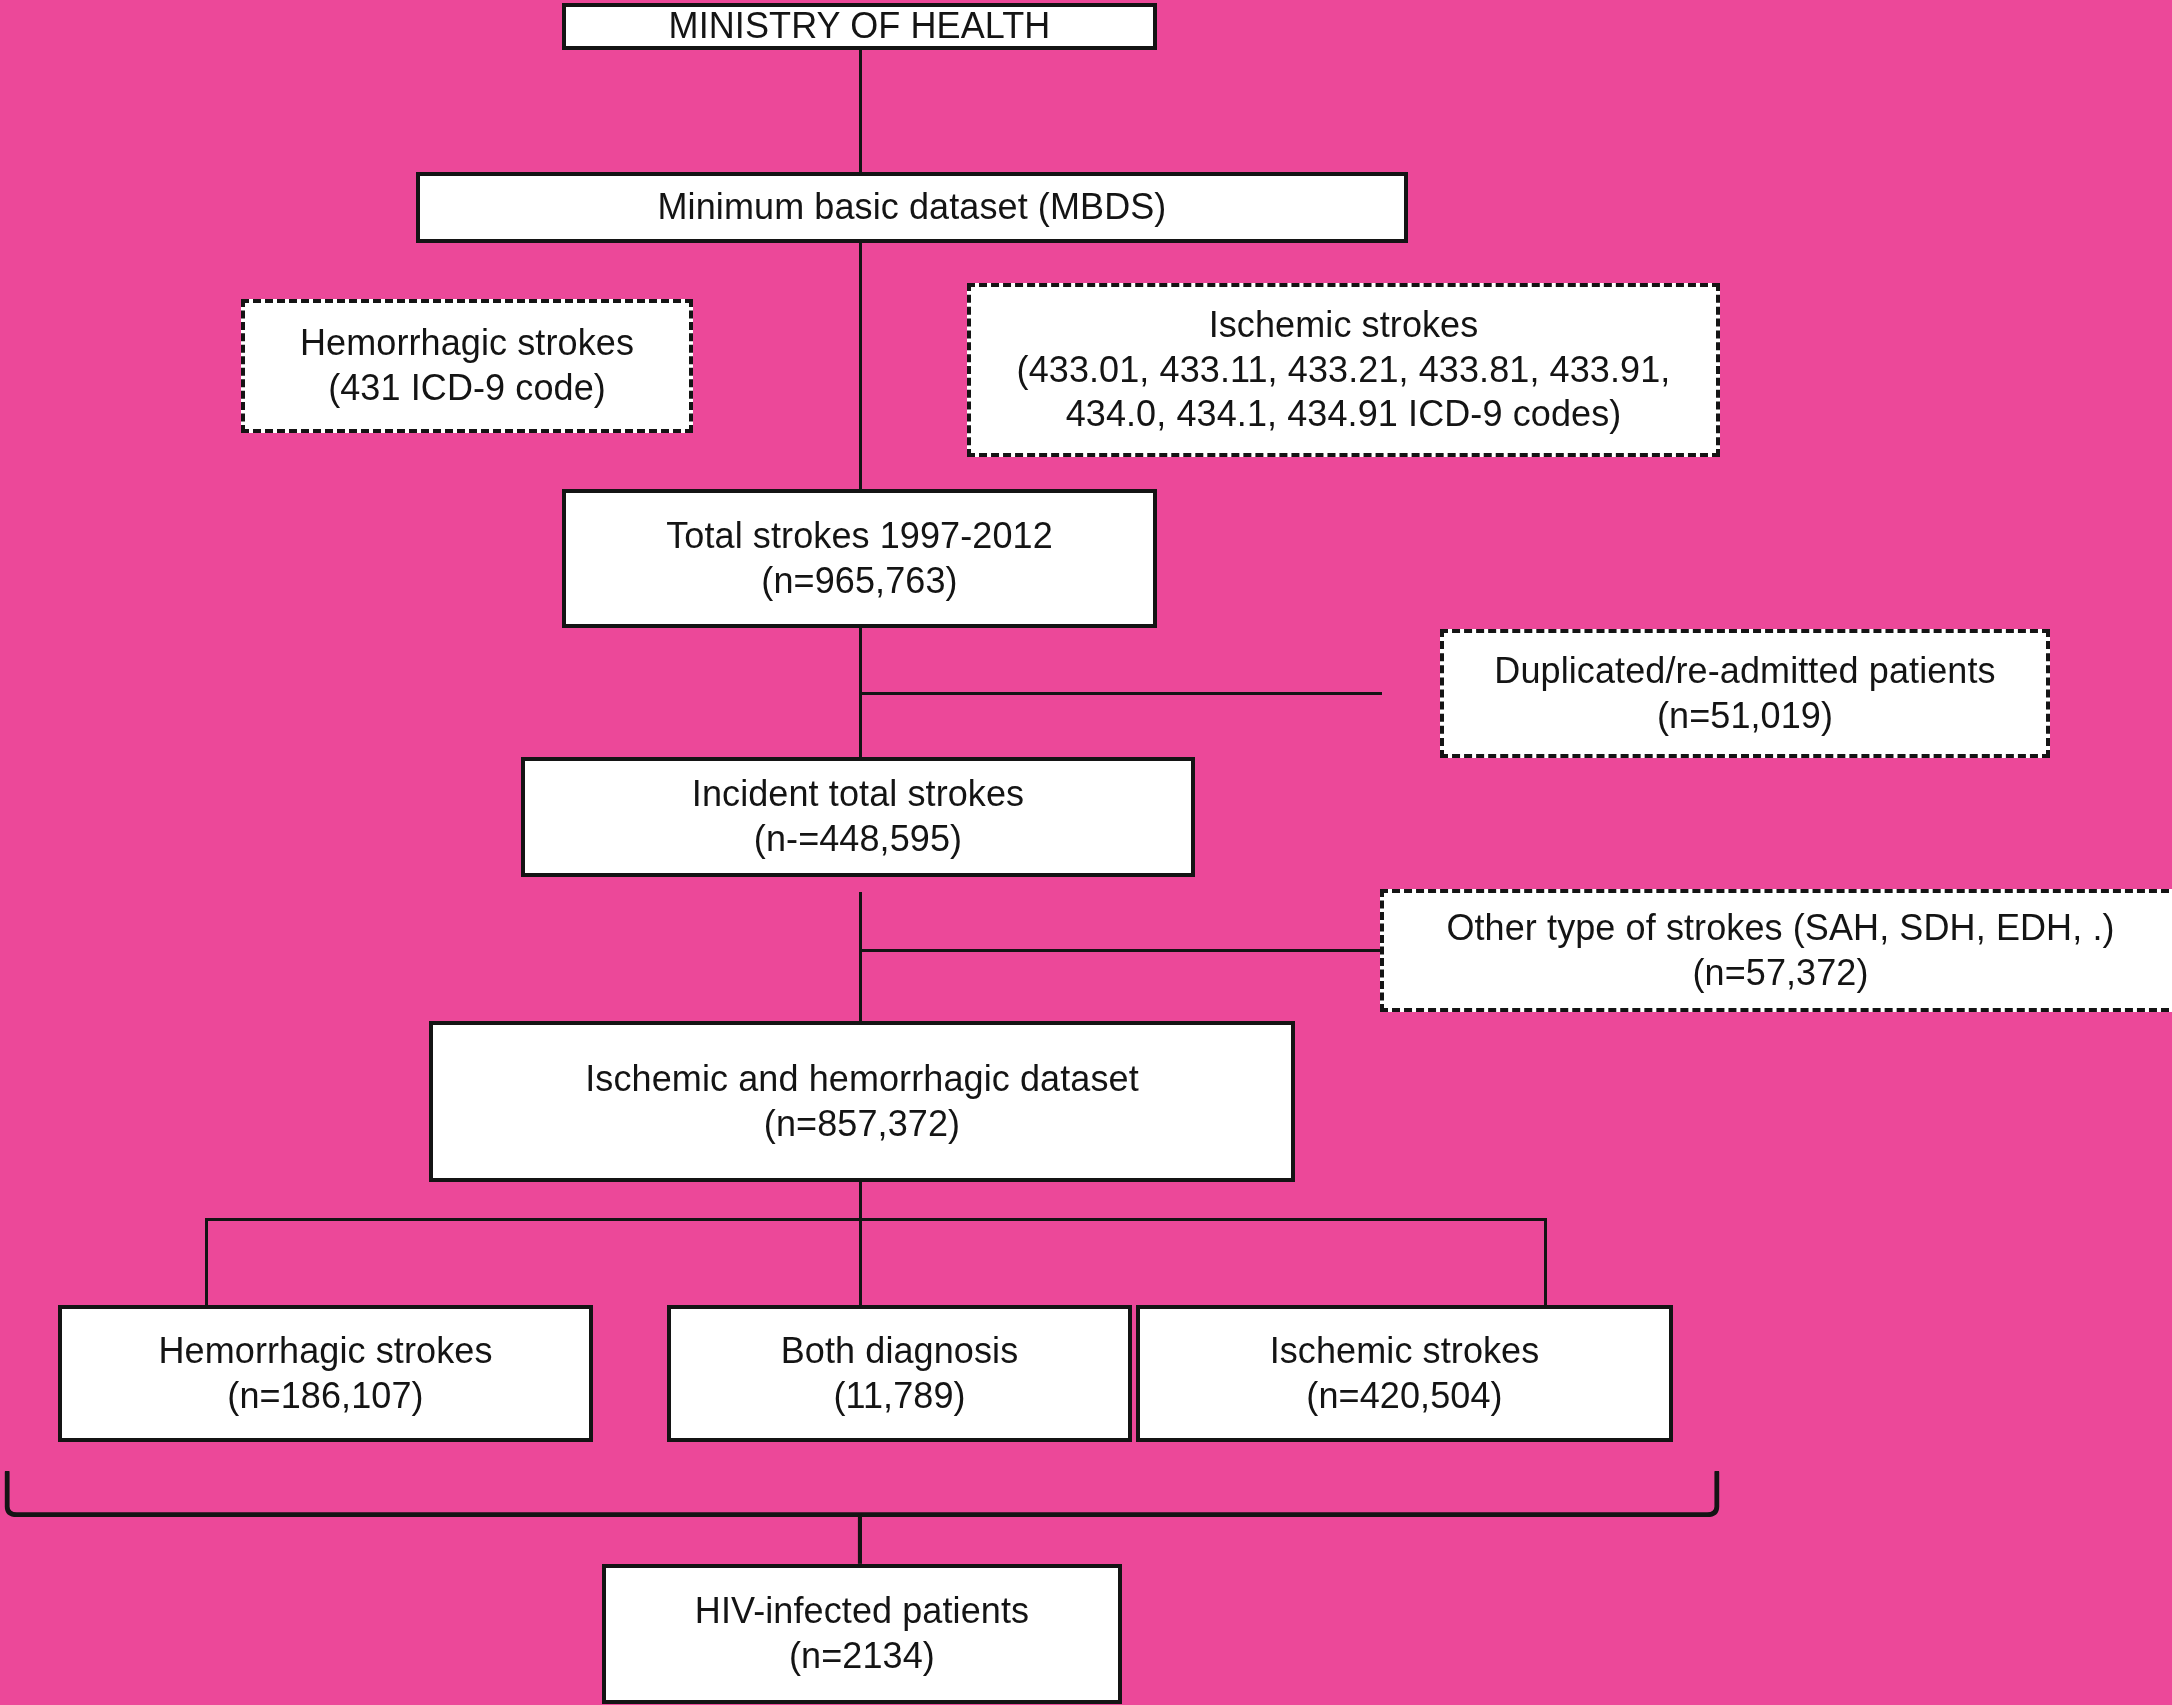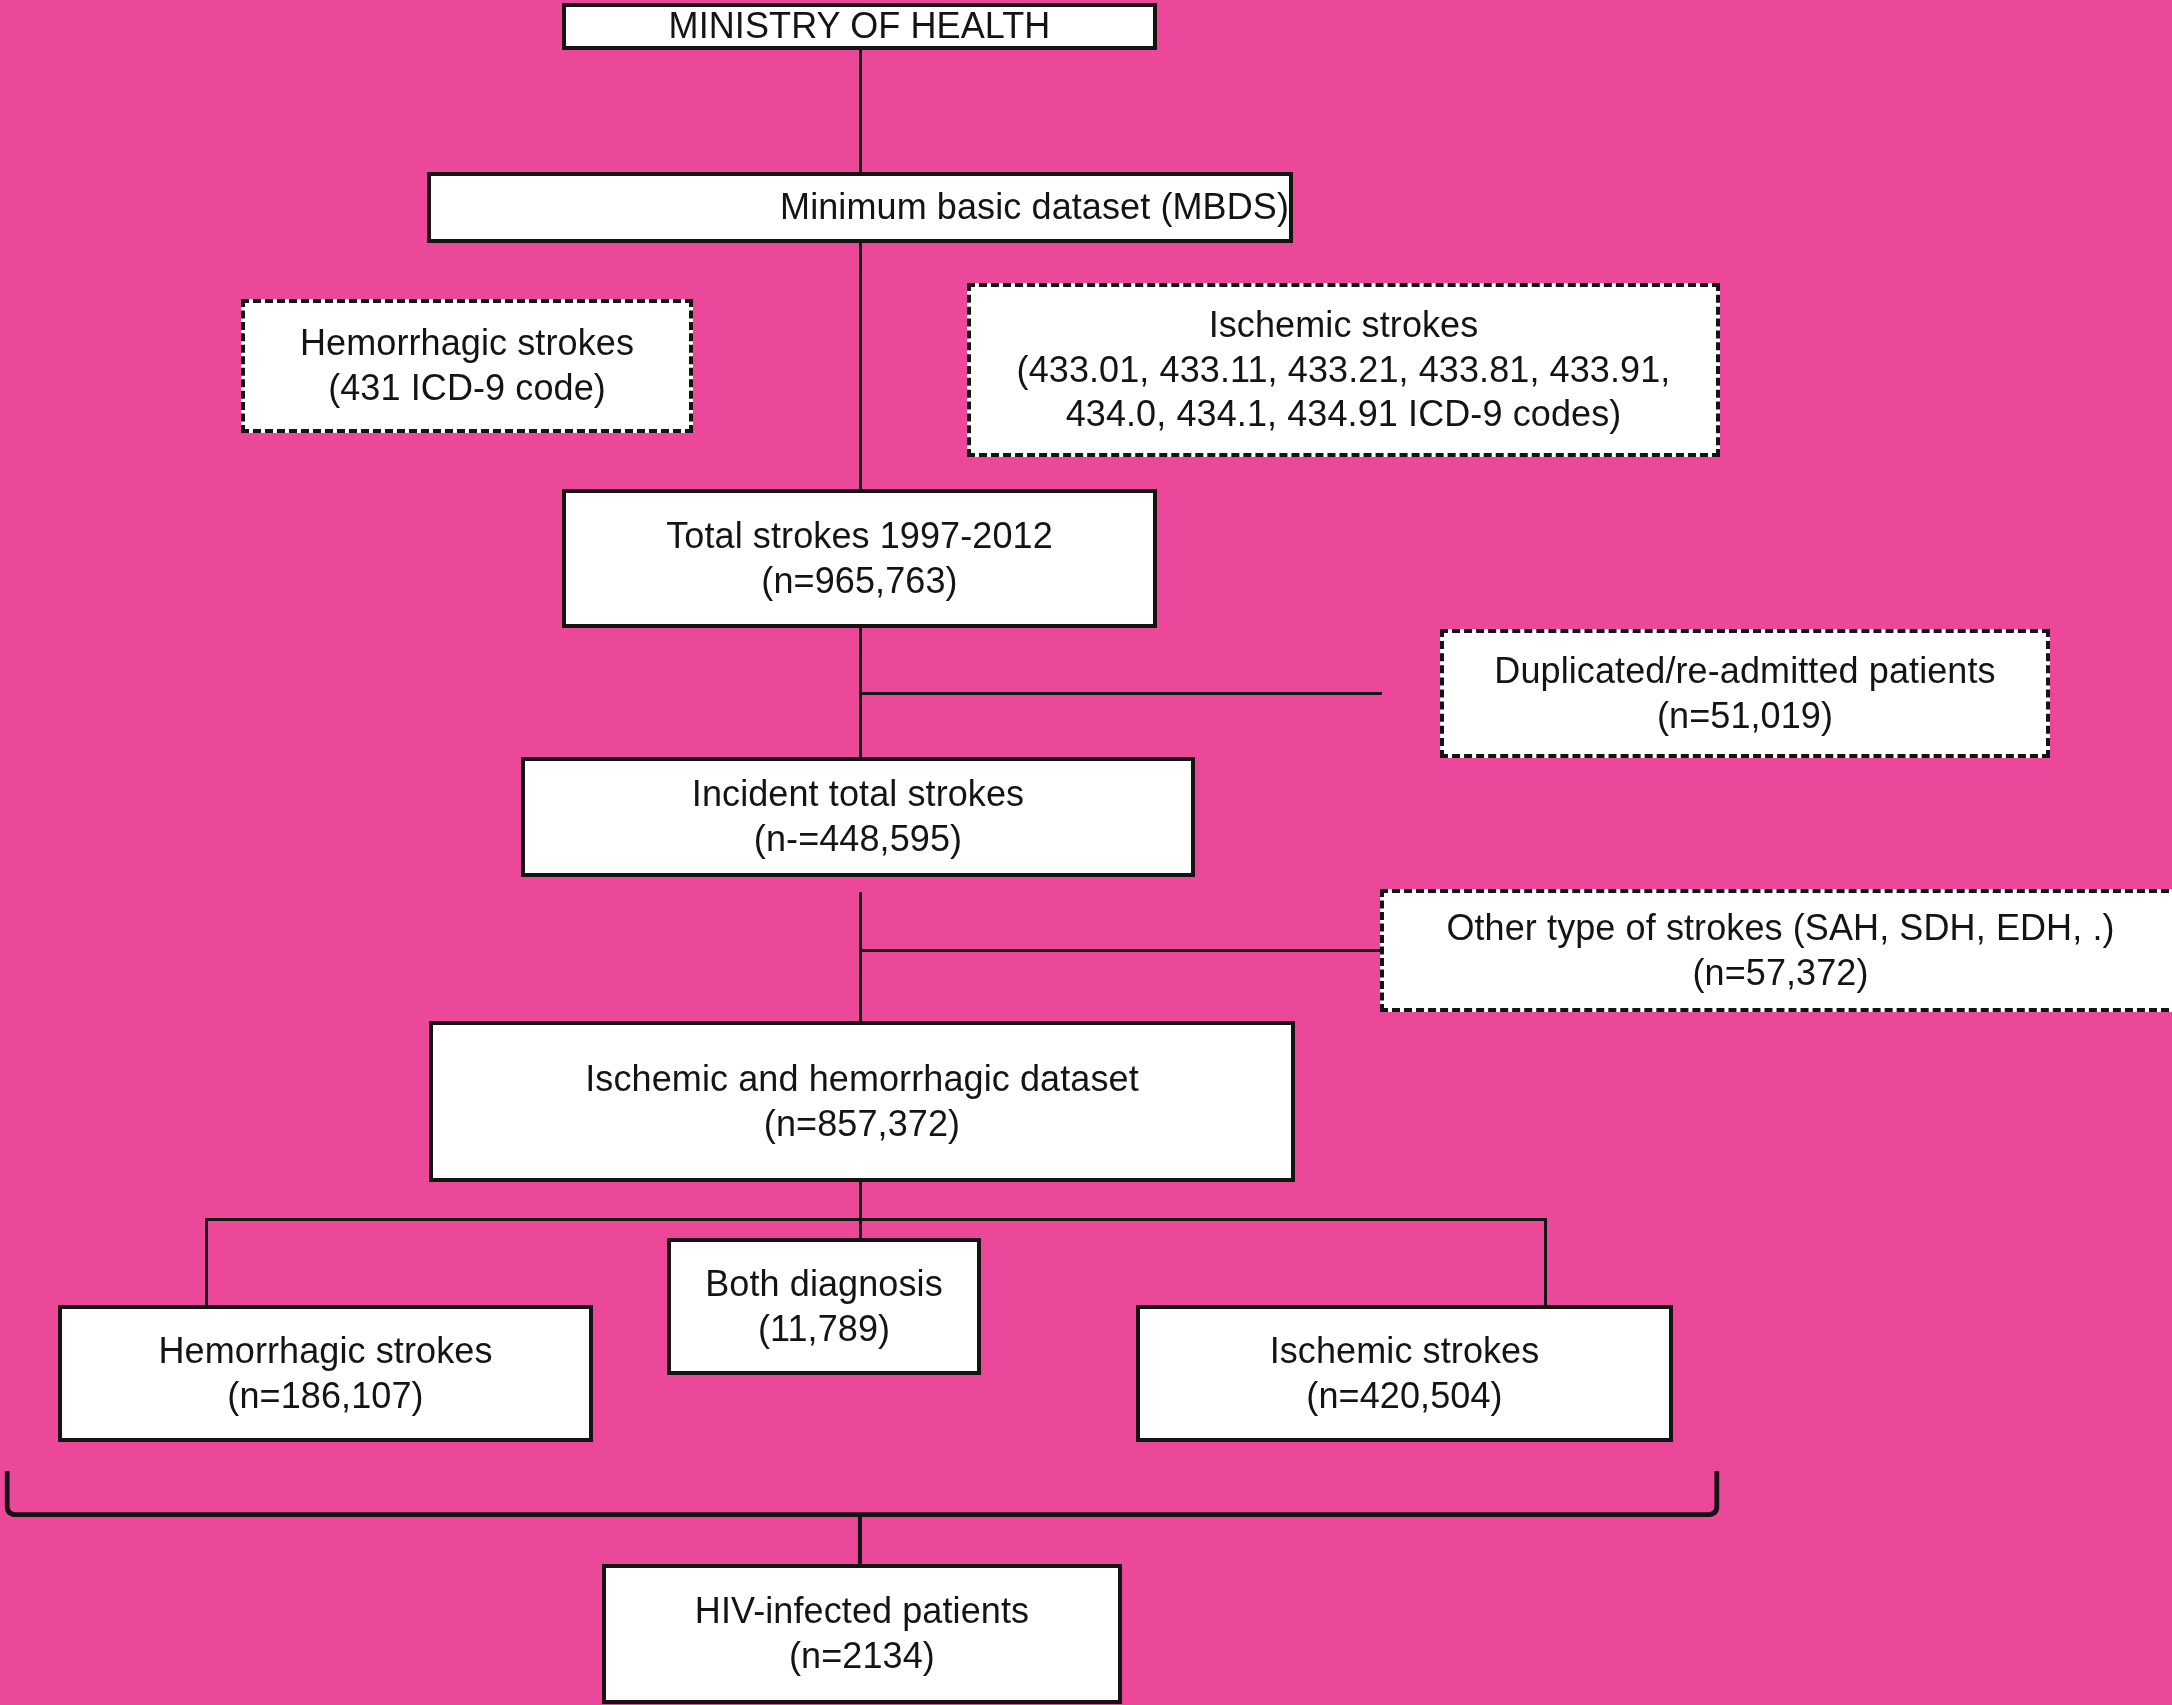--- a/index.html
+++ b/index.html
@@ -91,21 +91,21 @@
     <svg width="1724" height="99" viewBox="0 0 2520 145">
       <path d="M 8 2 L 8 52 Q 8 64 22 64 L 2498 64 Q 2512 64 2512 52 L 2512 2" fill="none" stroke="#141414" stroke-width="7" stroke-linecap="round"></path>
       <path d="M 1257 64 L 1257 136" fill="none" stroke="#141414" stroke-width="6" stroke-linecap="butt"></path>
     </svg>
   </div>
 
   <div class="node solid" style="left:562px; top:2.7px; width:595px; height:47px;">
     <span class="line">MINISTRY OF HEALTH</span>
   </div>
 
-  <div class="node solid" style="left:427px; top:172px; width:866px; height:71px;align-items:flex-end;">
+  <div class="node solid" style="left:416px; top:172px; width:992px; height:71px;">
     <span class="line">Minimum basic dataset (MBDS)</span>
   </div>
 
   <div class="node dashed multi" style="left:241px; top:299px; width:452px; height:134px;">
     <span class="line">Hemorrhagic strokes</span>
     <span class="line">(431 ICD-9 code)</span>
   </div>
 
   <div class="node dashed multi" style="left:967px; top:283px; width:753px; height:174px;">
     <span class="line">Ischemic strokes</span>
@@ -136,21 +136,21 @@
   <div class="node solid multi" style="left:429px; top:1021px; width:866px; height:161px;">
     <span class="line">Ischemic and hemorrhagic dataset</span>
     <span class="line">(n=857,372)</span>
   </div>
 
   <div class="node solid multi" style="left:58px; top:1305px; width:535px; height:137px;">
     <span class="line">Hemorrhagic strokes</span>
     <span class="line">(n=186,107)</span>
   </div>
 
-  <div class="node solid multi" style="left:667px; top:1238px; width:314px; height:137px;">
+  <div class="node solid multi" style="left:667px; top:1305px; width:465px; height:137px;">
     <span class="line">Both diagnosis</span>
     <span class="line">(11,789)</span>
   </div>
 
   <div class="node solid multi" style="left:1136px; top:1305px; width:537px; height:137px;">
     <span class="line">Ischemic strokes</span>
     <span class="line">(n=420,504)</span>
   </div>
 
   <div class="node solid multi" style="left:602px; top:1564px; width:520px; height:140px;align-items:center;">

